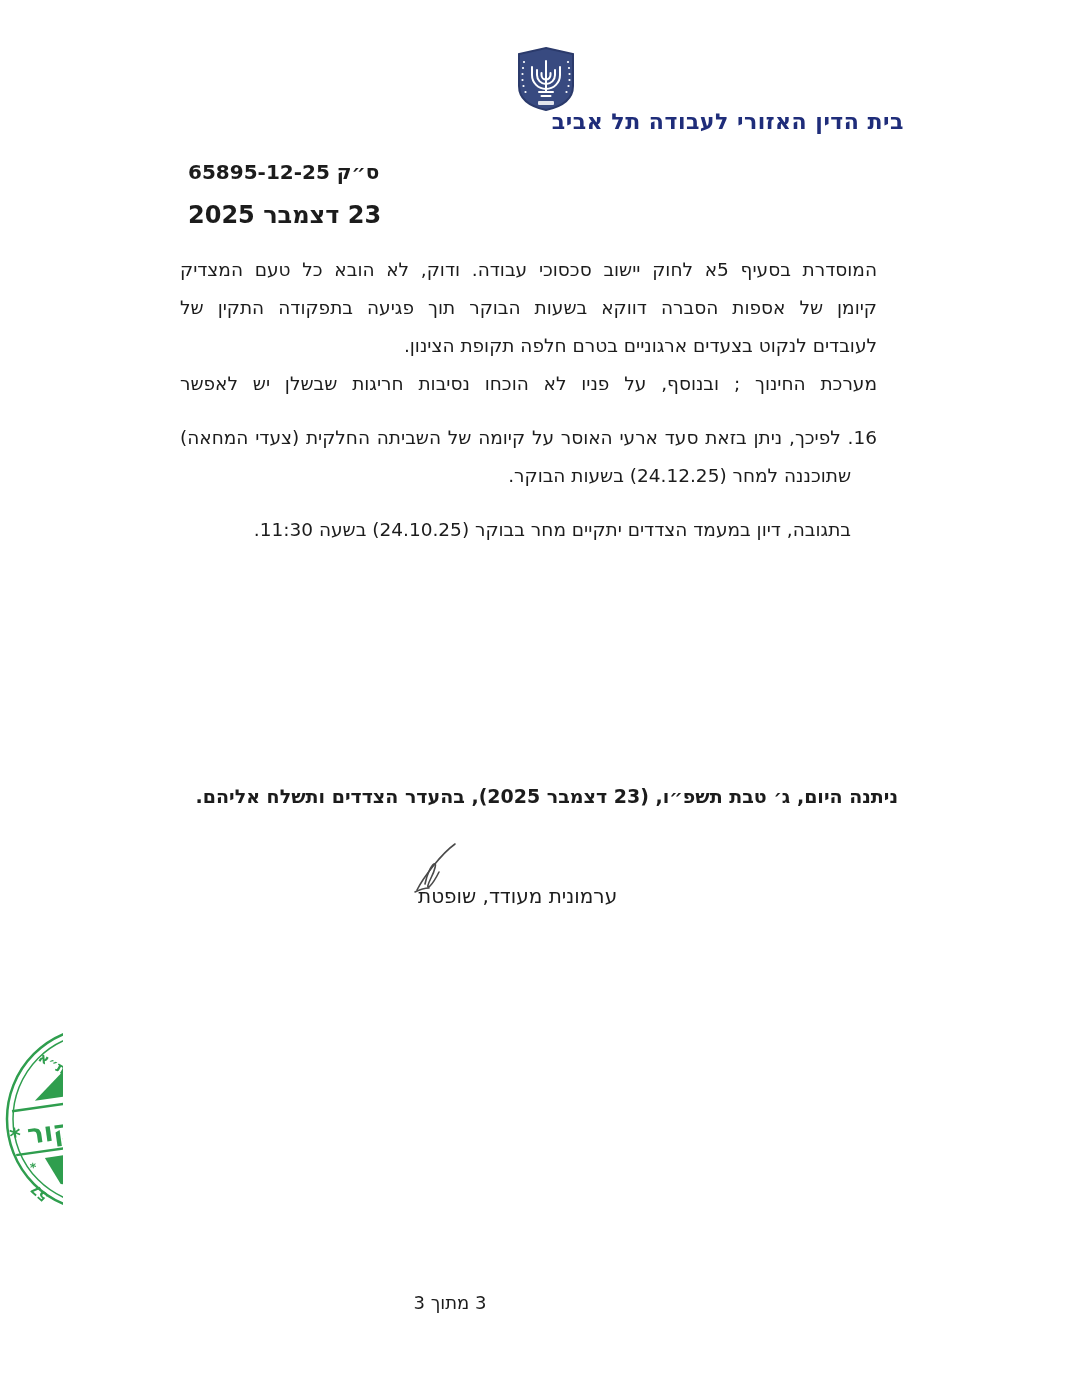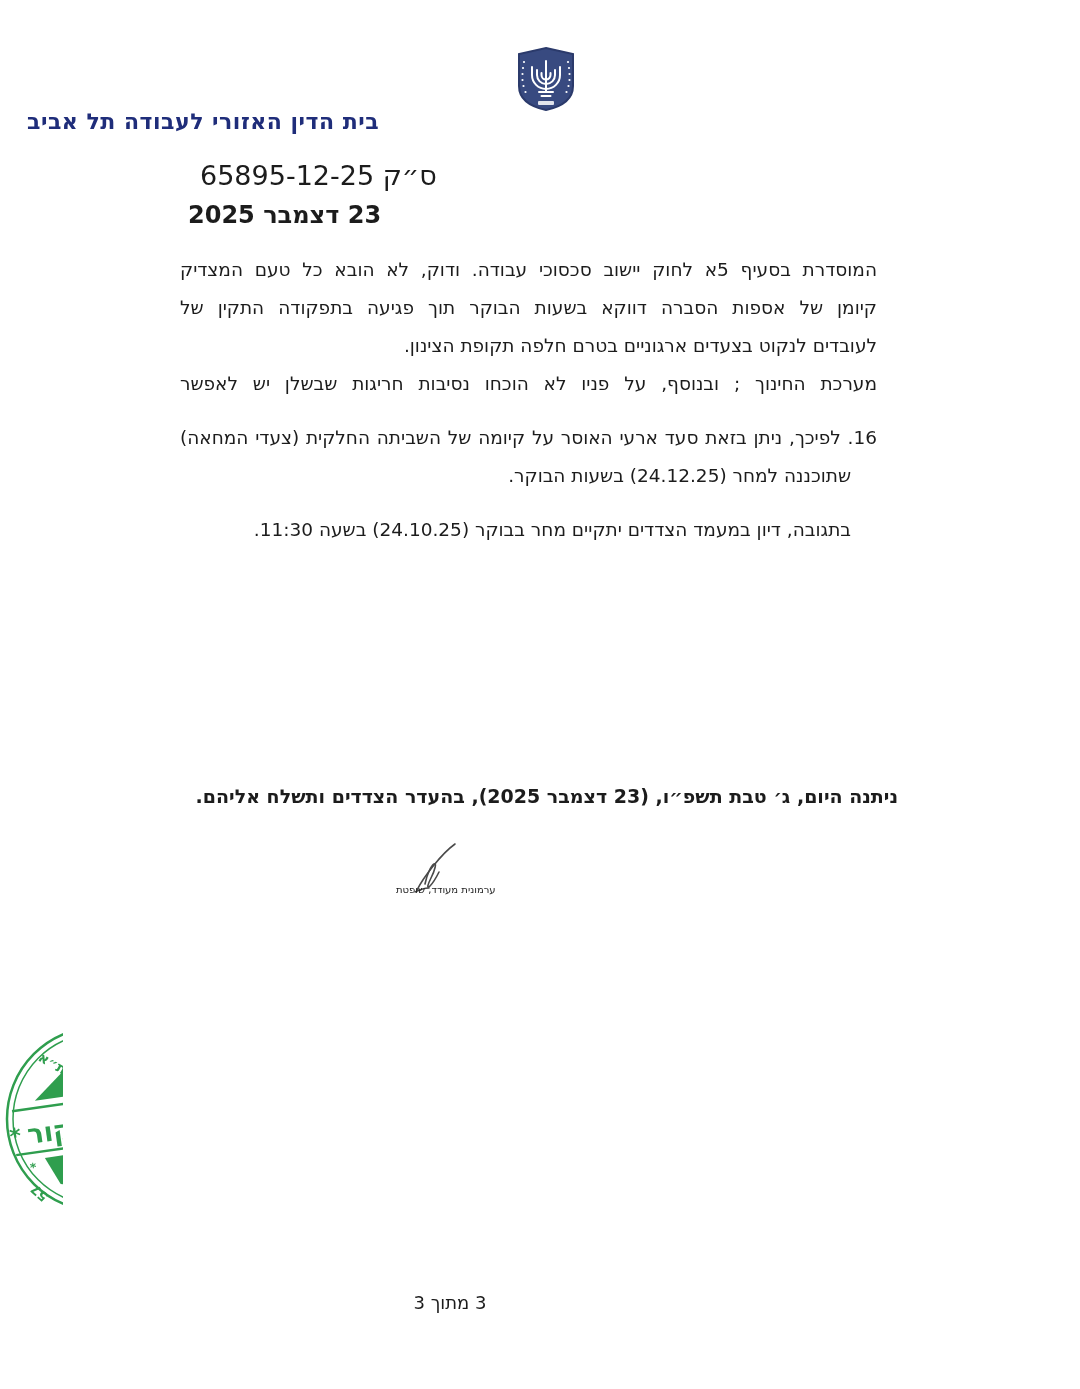--- a/index.html
+++ b/index.html
@@ -4,26 +4,26 @@
 <style>
   html,body { margin:0; padding:0; background:#e8e8e8; }
   .page {
     position:relative; width:1080px; height:1389px; margin:0 auto;
     background:#ffffff; overflow:hidden;
     font-family:"DejaVu Sans", sans-serif; color:#1c1c1c;
   }
   .emblem { position:absolute; top:46px; left:514px; width:64px; height:66px; }
   .court-title {
     position:absolute; top:109px; left:0; width:904px;
-    text-align:left; direction:rtl;
-    font-size:22px; font-weight:bold; color:#1f2d7a; letter-spacing:.5px;margin-left:27px;
+    text-align:right; direction:rtl;
+    font-size:22px; font-weight:bold; color:#1f2d7a; letter-spacing:.5px;
   }
   .case-number {
-    position:absolute; top:160px; left:200px;
-    direction:rtl; font-size:27px; font-weight:normal; white-space:nowrap;
+    position:absolute; top:160px; left:188px;
+    direction:rtl; font-size:20px; font-weight:bold; white-space:nowrap;
   }
   .doc-date {
     position:absolute; top:201px; left:188px;
     direction:rtl; font-size:24px; font-weight:bold; white-space:nowrap;
   }
   .textblock {
     position:absolute; right:203px; width:697px;
     direction:rtl; font-size:18.5px; line-height:38px;margin-left:39px;
   }
   .para-continuation { top:251px; }
@@ -31,22 +31,22 @@
   .item-12 { top:511px; }
   .jline { text-align:justify; text-align-last:justify; }
   .jline.last { text-align:right; text-align-last:right; }
   .item-wrap-line { padding-right:26px; text-align:right; text-align-last:right; }
   .issued-line {
     position:absolute; top:785px; right:182px;
     direction:rtl; font-size:19px; font-weight:bold; white-space:nowrap;
   }
   .signature-svg { position:absolute; top:840px; left:403px; width:66px; height:56px; }
   .judge-name {
-    position:absolute; top:884px; left:396px;
-    direction:rtl; font-size:10px; white-space:nowrap;text-align:right;
+    position:absolute; top:884px; left:418px;
+    direction:rtl; font-size:20px; white-space:nowrap;text-align:right;
   }
   .stamp-clip {
     position:absolute; top:1020px; left:0; width:63px; height:198px; overflow:hidden;
   }
   .page-footer {
     position:absolute; top:1292px; left:0; width:900px;
     text-align:center; direction:rtl; font-size:18px;
   }
 </style>
 </head>

